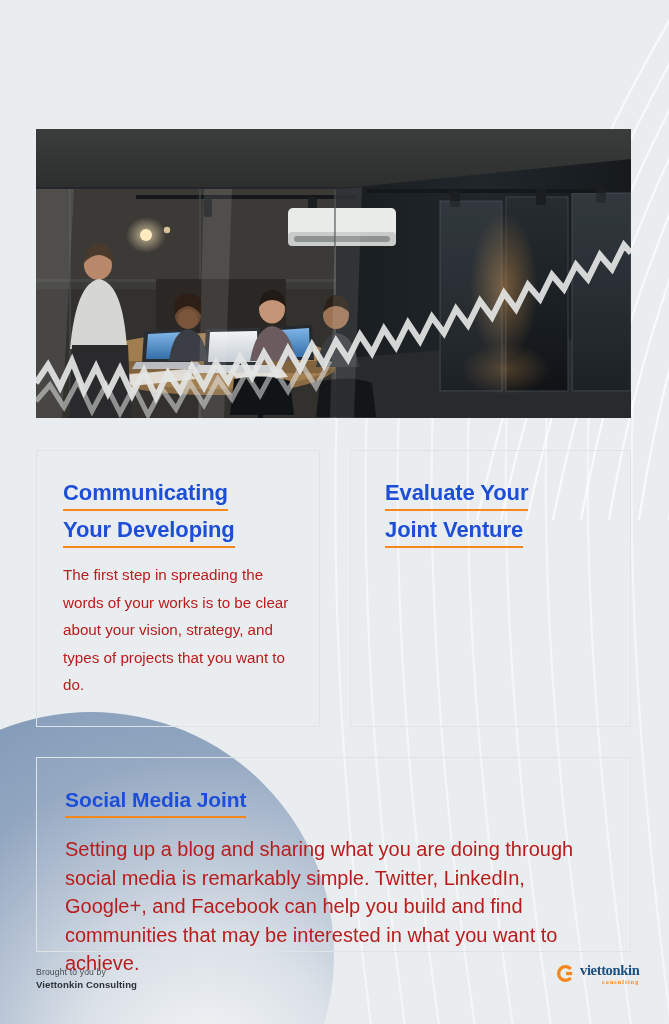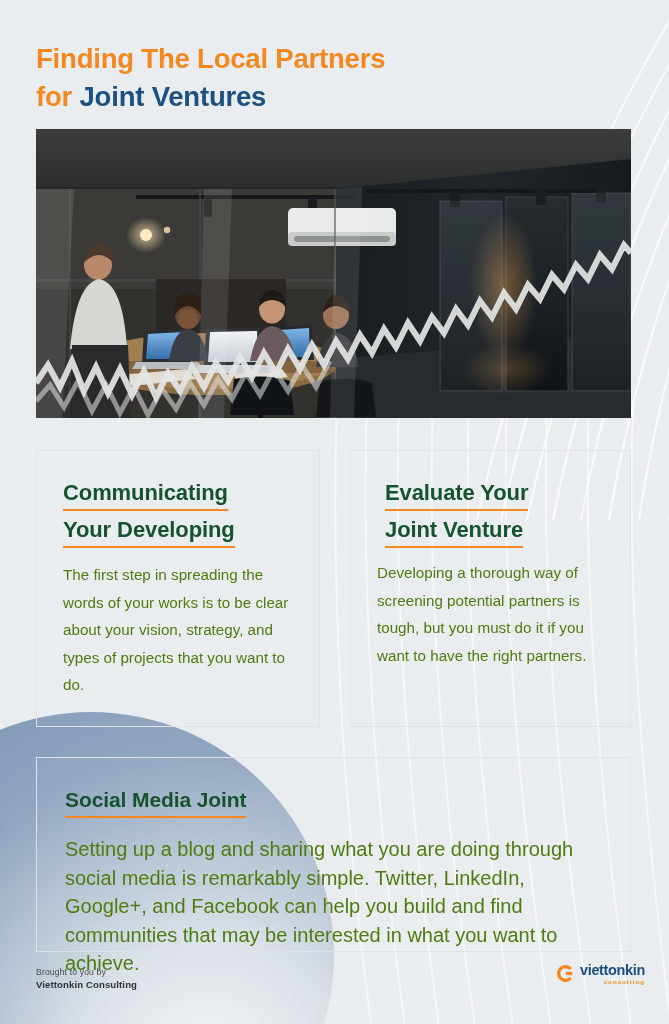--- a/index.html
+++ b/index.html
@@ -104,36 +104,36 @@
   #card-2 { left: 350px; top: 450px; width: 281px; height: 277px; }
   #card-3 { left: 36px;  top: 757px; width: 595px; height: 195px; }
 
   .card-inner { padding: 26px 24px 0 26px; }
   #card-3 .card-inner { padding: 26px 26px 0 28px; }
 
   .card-heading {
     font-size: 22px;
     font-weight: 700;
     line-height: 31px;
-    color: #14532d;
+    color: #1d4ed8;
     letter-spacing: -0.1px;
     margin-bottom: 12px;
   }
 
   .card-heading .hl {
     border-bottom: 2px solid #f5871f;
     padding-bottom: 1px;
     display: inline-block;
     margin-bottom: 3px;
   }
 
   .card-body {
     font-size: 15.2px;
     line-height: 27.5px;
-    color: #4d7c0f;
+    color: #b91c1c;
   }
 
   #card-1 .card-heading { margin-bottom: 10px; }
   #card-2 .card-heading { margin-bottom: 8px; margin-left: 8px; }
   #card-3 .card-heading { font-size: 21px; margin-bottom: 14px; }
   #card-3 .card-body { font-size: 20px; line-height: 28.5px; }
 
   
   .footer-brand {
     position: absolute;
@@ -160,21 +160,21 @@
     position: absolute;
     left: 556px;
     top: 963px;
     display: flex;
     align-items: center;
     gap: 5px;
   }
 
   .logo-mark { width: 19px; height: 19px; flex: none; }
 
-  .logo-words { line-height: 1; }
+  .logo-words { line-height: 1; font-family: Liberation Serif, serif; }
 
   .logo-name {
     font-size: 14.5px;
     font-weight: 700;
     color: #1b4f80;
     letter-spacing: -0.35px;
     display: block;
   }
 
   .logo-sub {
@@ -220,24 +220,20 @@
       <path d="M178 0 C 172 180 188 400 224 640"></path>
       <path d="M218 0 C 212 180 228 400 264 640"></path>
       <path d="M260 0 C 254 180 270 400 304 640"></path>
       <path d="M304 0 C 298 180 312 400 344 640"></path>
       <path d="M350 0 C 344 180 356 400 380 640"></path>
     </g>
   </svg>
 
   <div class="bg-circle"></div>
 
-  <div class="title-block">
-    <div class="title-line">Finding The Local Partners</div>
-    <div class="title-line"><span>for </span><span class="navy">Joint Ventures</span></div>
-  </div>
 
   <div class="photo">
     <svg class="photo-svg" viewBox="0 0 595 289" preserveAspectRatio="none">
       <defs>
         <linearGradient id="ceil" x1="0" y1="0" x2="0" y2="1">
           <stop offset="0" stop-color="#3a3d3c"></stop>
           <stop offset="1" stop-color="#2b2e2d"></stop>
         </linearGradient>
         <linearGradient id="corr" x1="0" y1="0" x2="1" y2="0">
           <stop offset="0" stop-color="#191d20"></stop>
@@ -402,21 +398,20 @@
       <div class="card-body">The first step in spreading the words of your works is to be clear about your vision, strategy, and types of projects that you want to do.</div>
     </div>
   </div>
 
   <div class="card" id="card-2">
     <div class="card-inner">
       <div class="card-heading">
         <span class="hl">Evaluate Your </span><br>
         <span class="hl">Joint Venture </span><br>
       </div>
-      <div class="card-body">Developing a thorough way of screening potential partners is tough, but you must do it if you want to have the right partners.</div>
     </div>
   </div>
 
   <div class="card" id="card-3">
     <div class="card-inner">
       <div class="card-heading">
         <span class="hl">Social Media Joint</span>
       </div>
       <div class="card-body">Setting up a blog and sharing what you are doing through social media is remarkably simple. Twitter, LinkedIn, Google+, and Facebook can help you build and find communities that may be interested in what you want to achieve.</div>
     </div>

